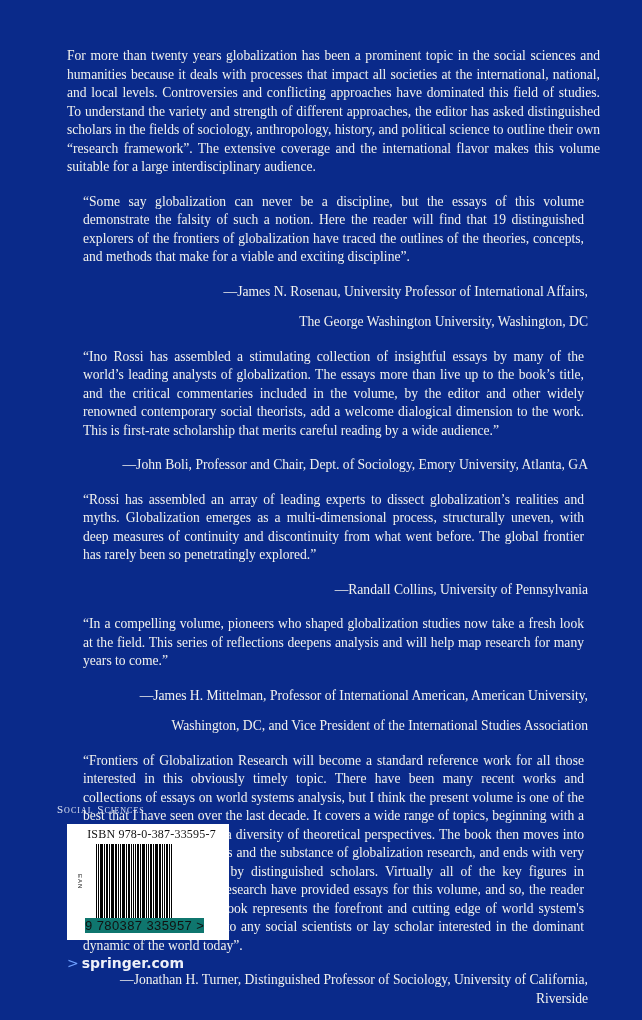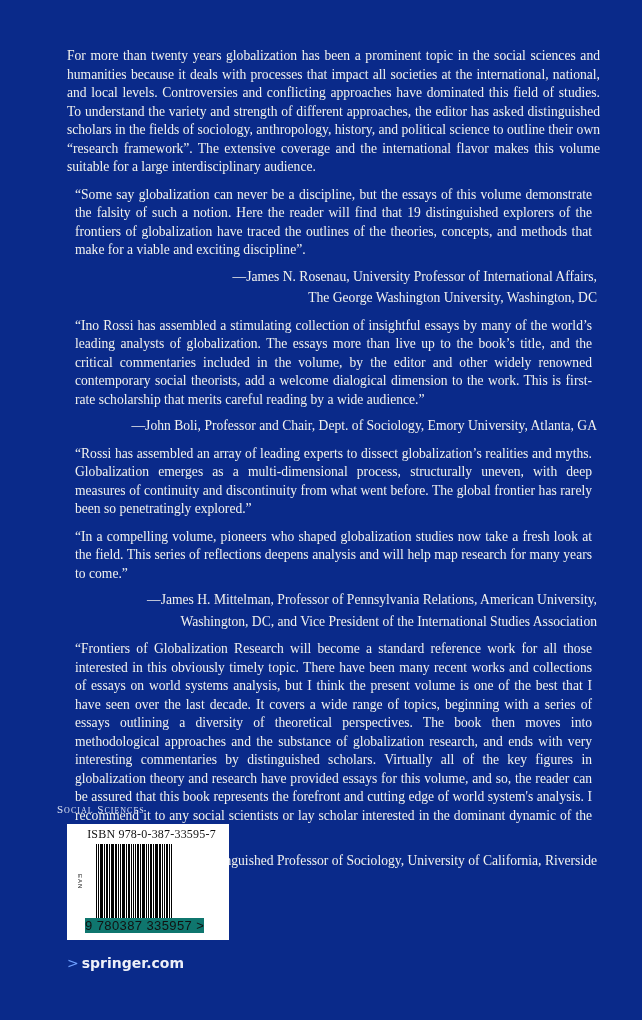--- a/index.html
+++ b/index.html
@@ -8,23 +8,23 @@
     background: #0a2a8a;
     color: #f2f2ee;
     font-family: "Liberation Serif", "DejaVu Serif", serif;
   }
   .cover { position: relative; width: 642px; height: 724px; }
   .content {
     position: absolute; left: 67px; top: 47px; width: 533px;
     font-size: 13.6px; line-height: 18.5px;
   }
   .para { margin: 0 0 9px 0; text-align: justify; hyphens: manual; }
-  .quote { margin: 8px; text-align: justify; }
+  .quote { margin: 16px; text-align: justify; }
   .block { margin-bottom: 9px; }
-  .attr { margin: 3px; text-align: right; }
+  .attr { margin: 12px; text-align: right; }
   .section-label {
     position: absolute; left: 57px; top: 803px;
     font-size: 11px; letter-spacing: 1px; font-variant: small-caps;
     color: #dfe4f2;
   }
   .barcode-box {
     position: absolute; left: 67px; top: 824px; width: 162px; height: 116px;
     background: #ffffff; color: #111;
   }
   .isbn {
@@ -68,25 +68,26 @@
       <p class="attr">The George Washington University, Washington, DC</p>
     </div>
 
     <div class="block">
       <p class="quote">“Ino Rossi has assembled a stimulating collection of insightful essays by many of the world’s lead­ing analysts of globalization. The essays more than live up to the book’s title, and the critical com­mentaries included in the volume, by the editor and other widely renowned contemporary social theorists, add a welcome dialogical dimension to the work. This is first-rate scholarship that merits careful reading by a wide audience.”</p>
       <p class="attr">—John Boli, Professor and Chair, Dept. of Sociology, Emory University, Atlanta, GA</p>
     </div>
 
     <div class="block">
       <p class="quote">“Rossi has assembled an array of leading experts to dissect globalization’s realities and myths. Globalization emerges as a multi-dimensional process, structurally uneven, with deep measures of continuity and discontinuity from what went before. The global frontier has rarely been so pene­tratingly explored.”</p>
+      <p class="attr">—Randall Collins, University of Pennsylvania</p>
     </div>
 
     <div class="block">
       <p class="quote">“In a compelling volume, pioneers who shaped globalization studies now take a fresh look at the field. This series of reflections deepens analysis and will help map research for many years to come.”</p>
-      <p class="attr">—James H. Mittelman, Professor of Pennsylvania Relations, American University,</p>
+      <p class="attr">—James H. Mittelman, Professor of International American, American University,</p>
       <p class="attr">Washington, DC, and Vice President of the International Studies Association</p>
     </div>
 
     <div class="block">
       <p class="quote">“Frontiers of Globalization Research will become a standard reference work for all those interested in this obviously timely topic. There have been many recent works and collections of essays on world systems analysis, but I think the present volume is one of the best that I have seen over the last decade. It covers a wide range of topics, beginning with a series of essays outlining a diversity of theoretical perspectives. The book then moves into methodological approaches and the substance of globalization research, and ends with very interesting commentaries by distinguished scholars. Virtually all of the key figures in globalization theory and research have provided essays for this volume, and so, the reader can be assured that this book represents the forefront and cutting edge of world system's analysis. I recommend it to any social scientists or lay scholar interested in the dominant dynamic of the world today”.</p>
       <p class="attr">—Jonathan H. Turner, Distinguished Professor of Sociology, University of California, Riverside</p>
     </div>
   </div>
 
   <div class="section-label">Social Sciences</div>

